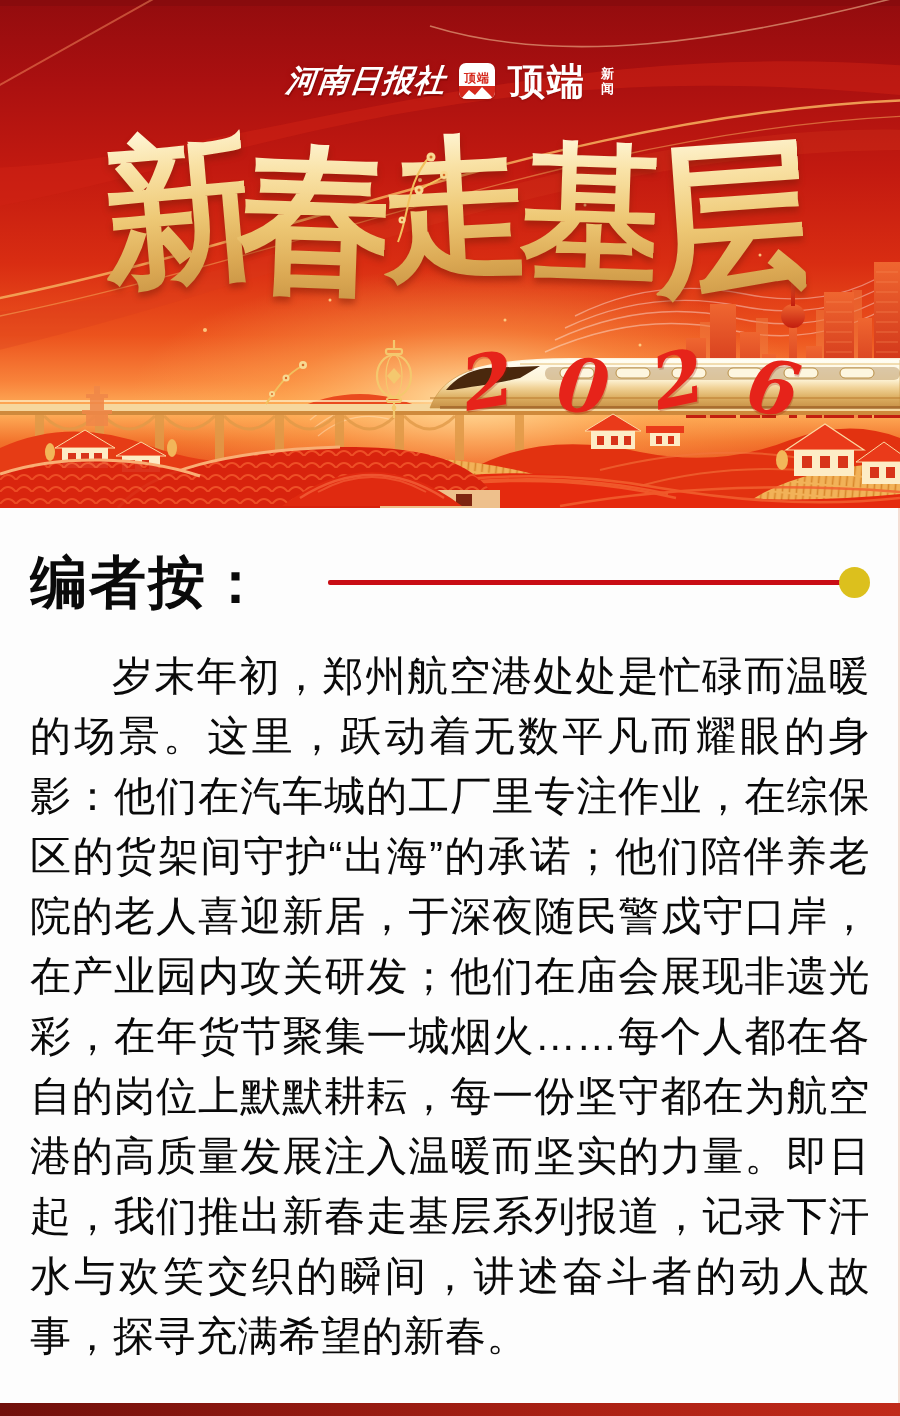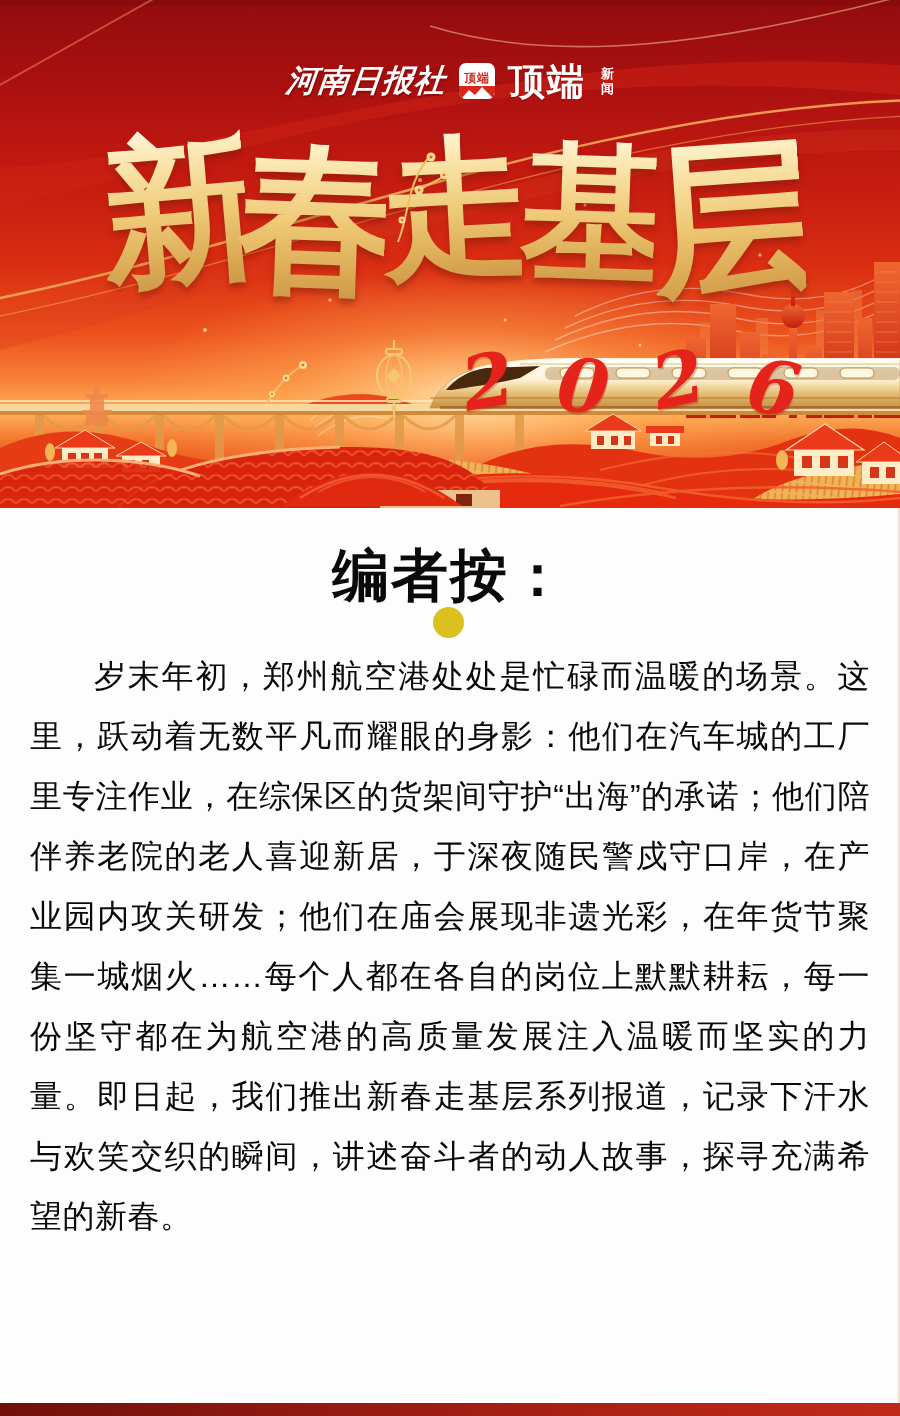--- a/index.html
+++ b/index.html
@@ -73,32 +73,32 @@
 
   
   .editor{
     box-sizing:border-box;height:895px;padding:36px 30px 0 30px;background:#fdfdfd;
     position:relative;
   }
   .editor::after{
     content:"";position:absolute;top:0;right:0;width:2px;height:100%;
     background:#f4ddd3;
   }
-  .note-head{display:flex;align-items:center;height:76px;flex-direction:column;}
+  .note-head{display:flex;align-items:center;height:76px;}
   .note-heading{
     font-size:57px;font-weight:900;color:#0a0a0a;letter-spacing:2px;line-height:1.1;
     white-space:nowrap;
   }
   .head-rule{flex:1;height:5px;background:#c90d15;margin-left:62px;border-radius:2px;}
   .head-dot{
     width:31px;height:31px;border-radius:50%;background:#dcc01d;
     margin-left:-3px;flex:0 0 auto;
   }
   .note-body{
-    margin-top:26px;font-size:32px;line-height:60px;color:#0a0a0a;
+    margin-top:26px;font-size:41px;line-height:60px;color:#0a0a0a;
     text-align:justify;text-indent:2em;font-weight:500;letter-spacing:.5px;
   }
 
   
   .footer-bar{
     height:13px;width:100%;
     background:linear-gradient(90deg,#70100b 0%,#8d1810 30%,#ab2114 65%,#c02a1a 100%);
   }
 </style>
 </head>

